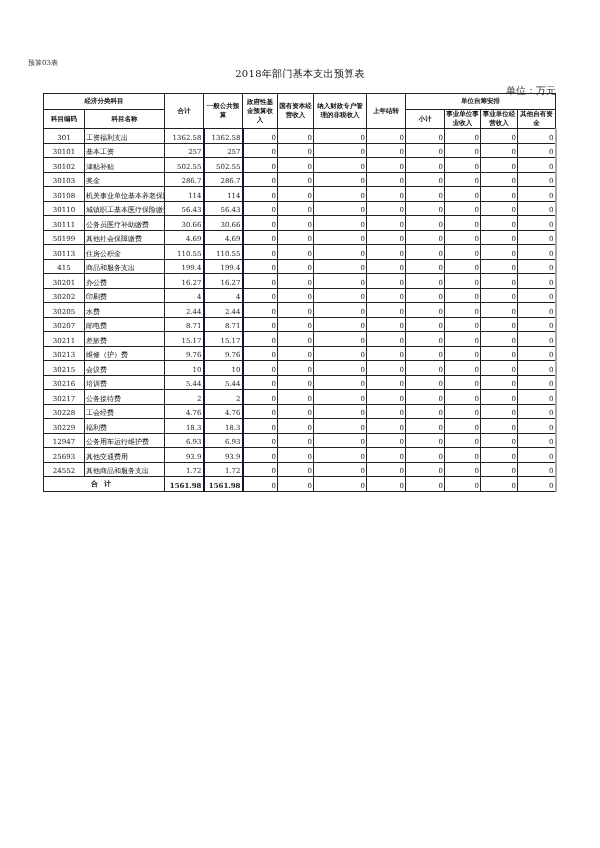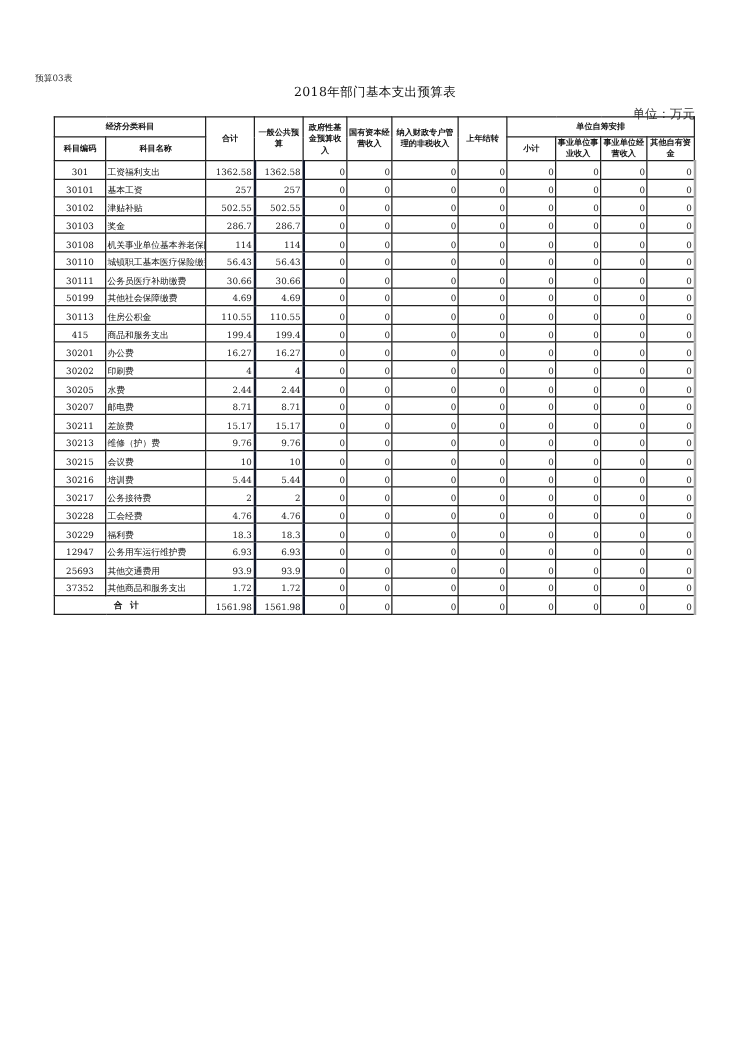--- a/index.html
+++ b/index.html
@@ -17,21 +17,21 @@
        text-align: center; vertical-align: middle; line-height: 9px; font-size: 6.5px; white-space: normal !important; }
   tr.h1 th { height: 15px; }
   tr.h2 th { height: 18px; }
   tr.body td { height: 13.5px; vertical-align: bottom; line-height: 10px; }
   td.code { text-align: center; }
   td.name { text-align: left; }
   td.num { text-align: right; color: #222; }
   td.num.shade { border-right: 2px solid #0f172a; }
   tr.total td { height: 14px; }
   tr.total td.total-label { text-align: center; font-family: "DejaVu Sans", "Liberation Sans", sans-serif; font-weight: bold; letter-spacing: 6px; vertical-align: middle; }
-  tr.total td.num.bold { font-weight: normal; }
+  tr.total td.num.bold { font-weight: bold; }
   .right-edge { border-right: 2px solid #aaa !important; }
 </style>
 </head>
 <body>
 
 <div class="form-code">预算03表</div>
 <div class="title">2018年部门基本支出预算表</div>
 <div class="unit">单位：万元</div>
 
 <table class="budget">
@@ -386,21 +386,21 @@
         <td class="num">0</td>
         <td class="num">0</td>
         <td class="num">0</td>
         <td class="num">0</td>
         <td class="num">0</td>
         <td class="num">0</td>
         <td class="num">0</td>
         <td class="num right-edge">0</td>
       </tr>
       <tr class="body">
-        <td class="code">37352</td>
+        <td class="code">24552</td>
         <td class="name">其他商品和服务支出</td>
         <td class="num shade">1.72</td>
         <td class="num shade">1.72</td>
         <td class="num">0</td>
         <td class="num">0</td>
         <td class="num">0</td>
         <td class="num">0</td>
         <td class="num">0</td>
         <td class="num">0</td>
         <td class="num">0</td>

